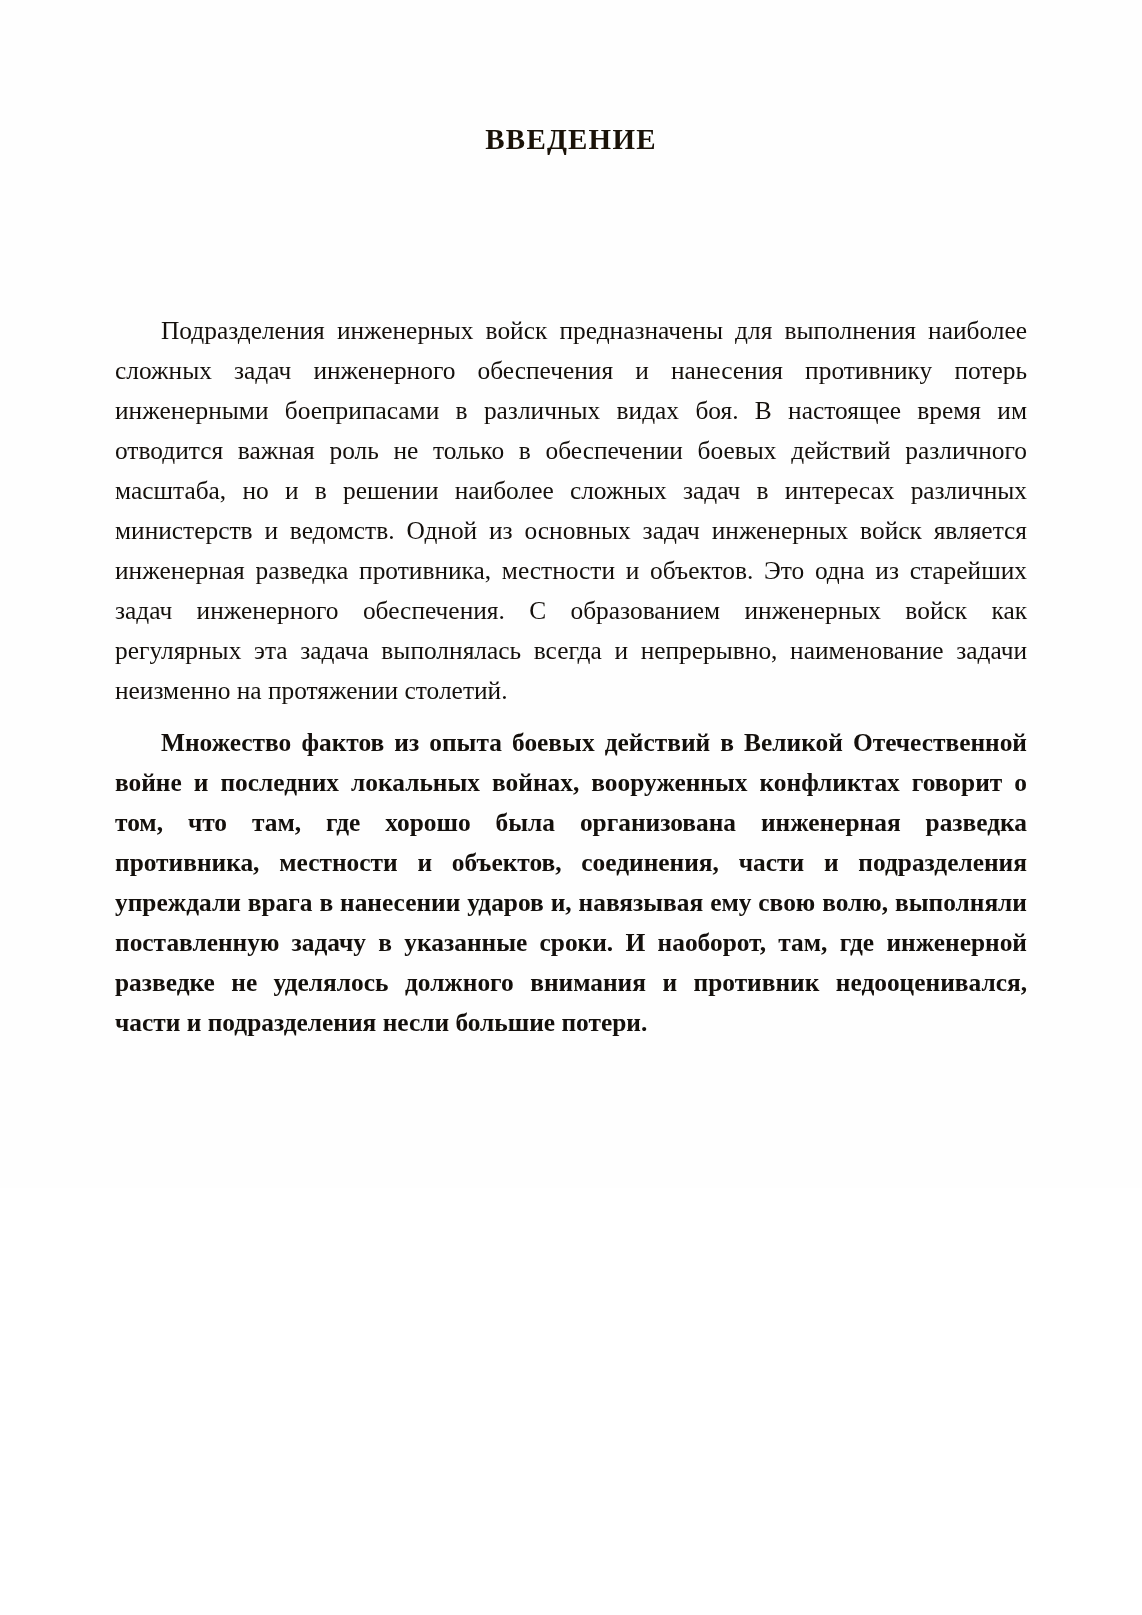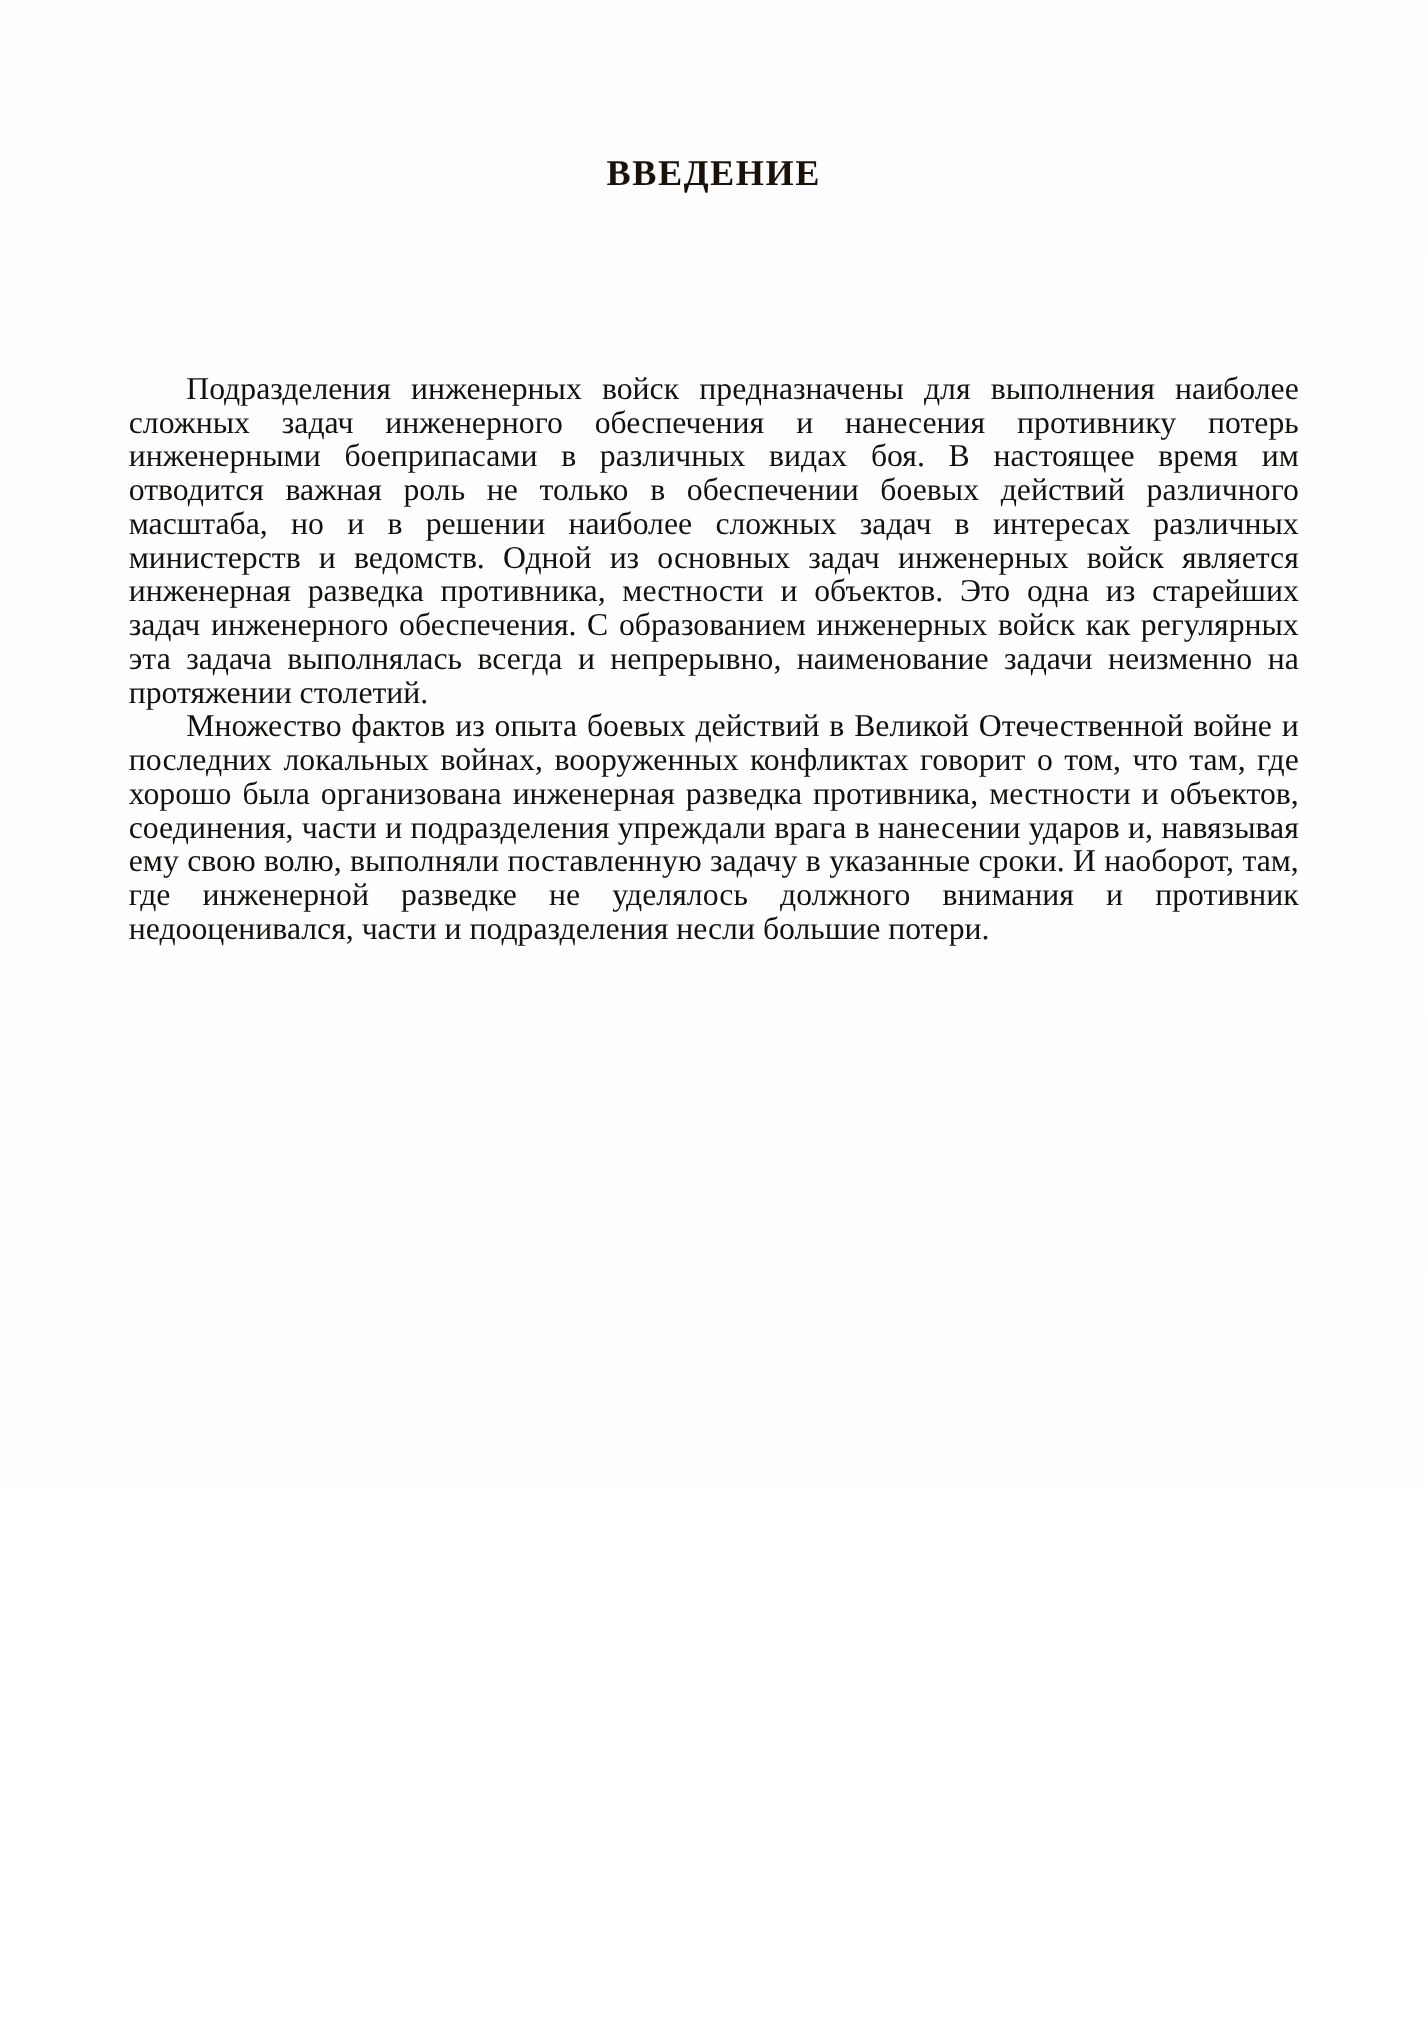--- a/index.html
+++ b/index.html
@@ -28,31 +28,32 @@
     letter-spacing: 1.2px;
     color: #1a1208;
   }
   .body-block {
     position: absolute;
     left: 103px;
     top: 298px;
     width: 936px;
   }
   .para {
-    margin: 0;
+    margin: 12px;
     text-align: justify;
     text-justify: inter-word;
     text-indent: 46px;
     font-size: 25.4px;
-    line-height: 27px;
+    line-height: 40px;
     color: #14100c;
     hyphens: manual;
   }
   .para + .para {
     margin-top: 0;
+    font-weight: bold;
   }
 </style>
 </head>
 <body>
 
 <div class="page">
 
   <h1 class="page-title">ВВЕДЕНИЕ</h1>
 
   <div class="body-block">

